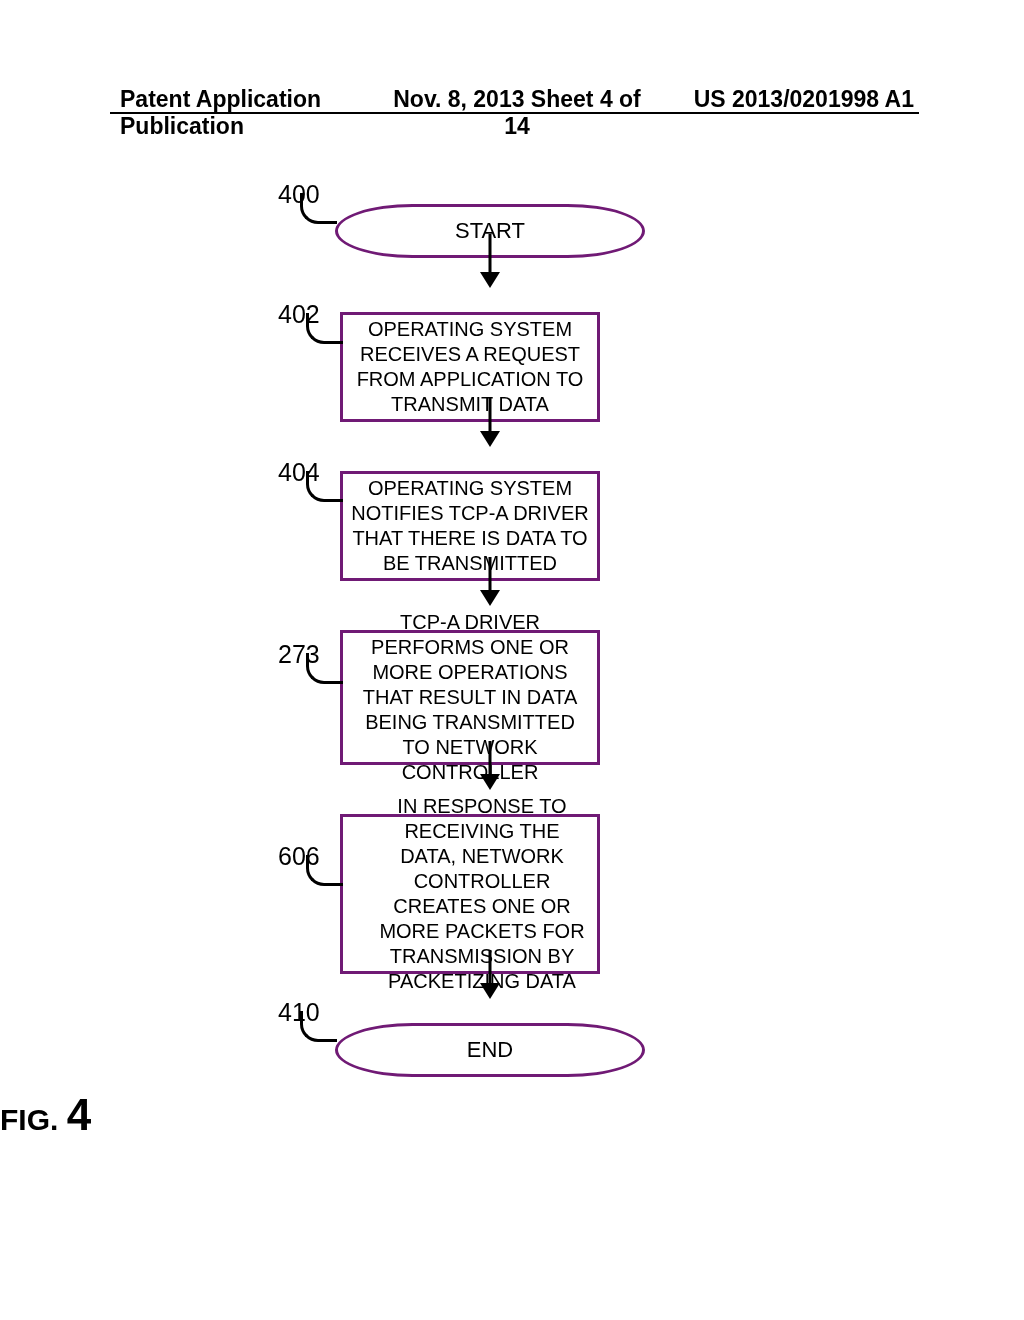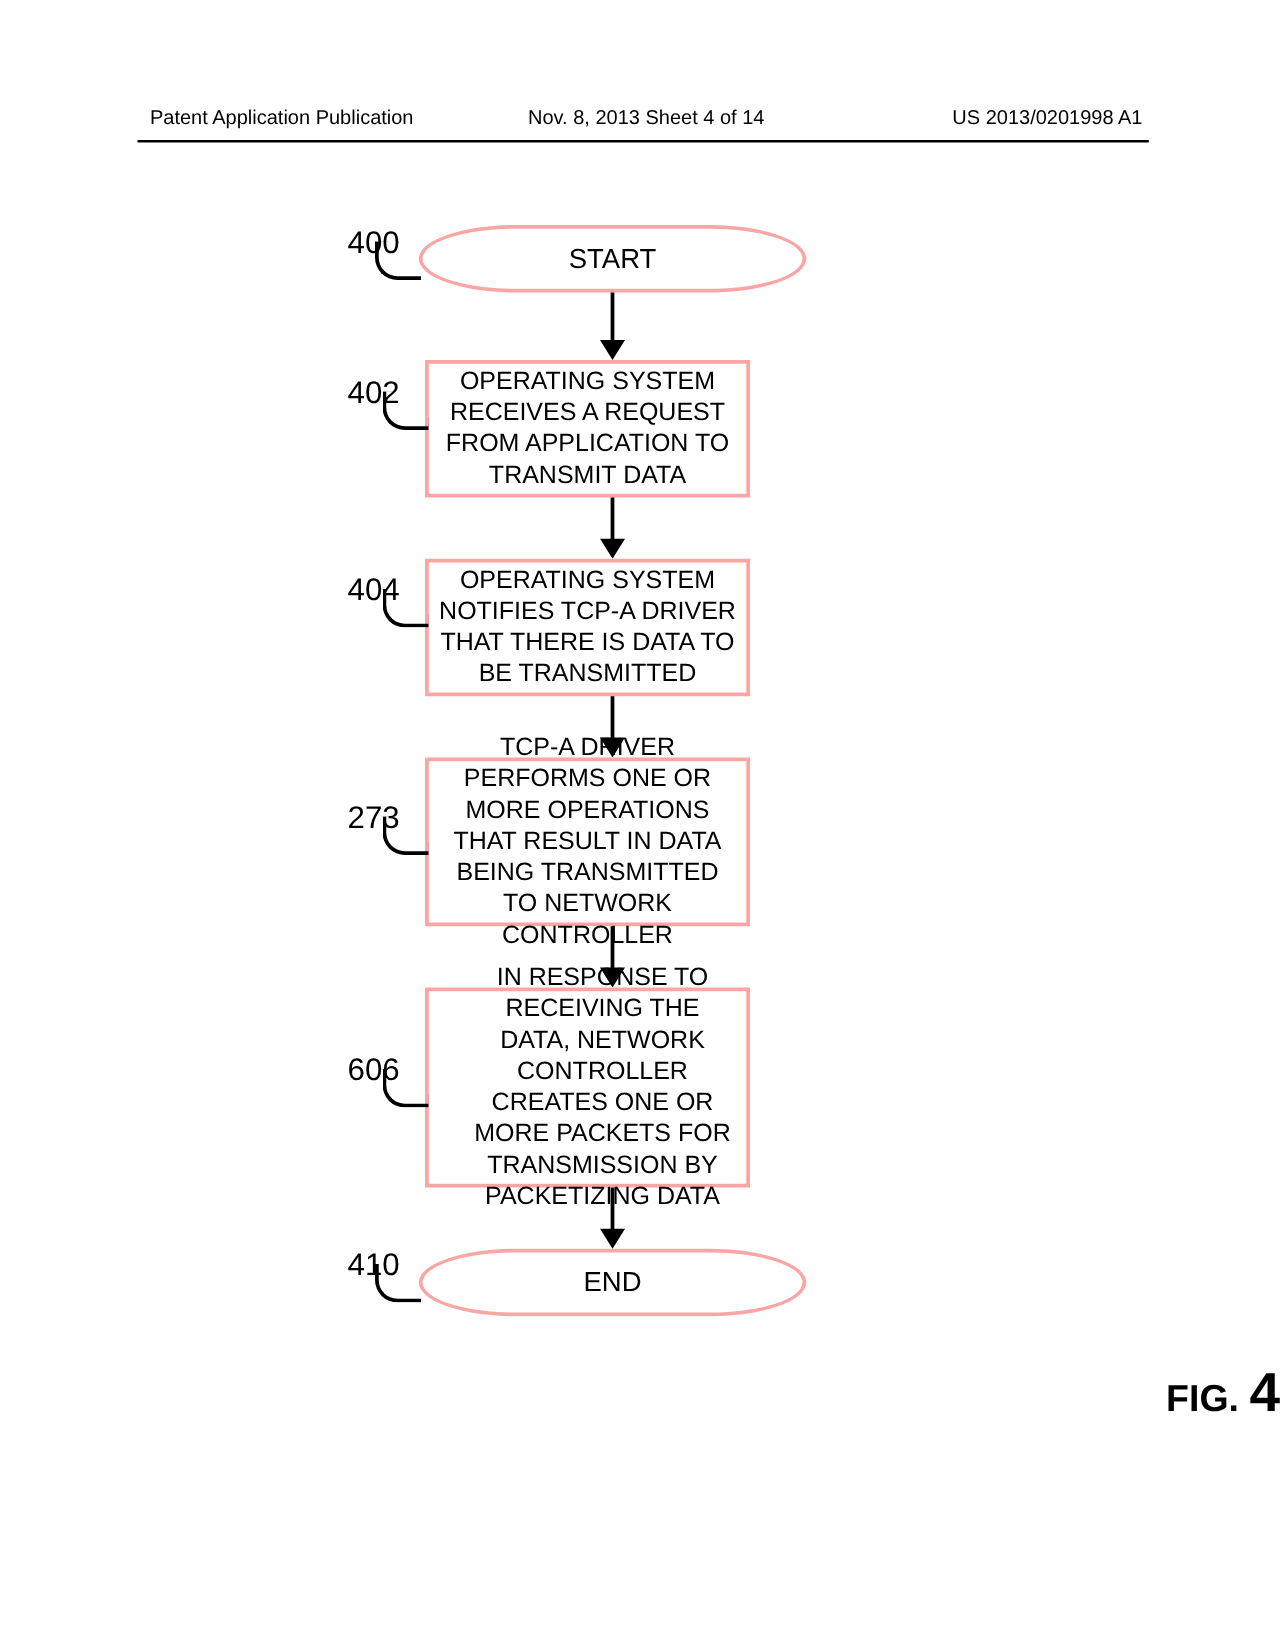--- a/index.html
+++ b/index.html
@@ -14,24 +14,24 @@
   .page {
     position: relative;
     width: 100%;
     height: 100%;
   }
   .header {
     position: absolute;
     top: 86px;
     left: 120px;
     right: 110px;
-    font-size: 16px;
-    font-weight: normal;
+    font-size: 23px;
+    font-weight: bold;
     display: flex;
-    justify-content: flex-end;
+    justify-content: center;
   }
   .header-left { flex: 1; text-align: left; }
   .header-center { flex: 1; text-align: center; }
   .header-right { flex: 1; text-align: right; }
   .rule {
     position: absolute;
     top: 112px;
     left: 110px;
     right: 105px;
     height: 2px;
@@ -40,31 +40,32 @@
 
   .diagram {
     position: absolute;
     top: 180px;
     left: 0;
     width: 100%;
   }
 
   .node {
     position: absolute;
-    border: 3px solid #fca5a5;
+    border: 3px solid #701a75;
     background: #fff;
     text-align: center;
     font-weight: 500;
     font-size: 20px;
     line-height: 1.25;
     display: flex;
     align-items: center;
     justify-content: center;
     padding: 6px 8px;
     box-sizing: border-box;
+    margin-top: 24px;
   }
   .terminator {
     border-radius: 50% / 100%;
     height: 54px;
     width: 310px;
     font-size: 22px;
   }
   .process {
     width: 260px;
   }
@@ -98,21 +99,21 @@
     width: 0; height: 0;
     border-left: 10px solid transparent;
     border-right: 10px solid transparent;
     border-top: 16px solid #000;
   }
 
   .figcap {
     position: absolute;
     top: 1090px;
     width: 100%;
-    text-align: right;
+    text-align: left;
     font-weight: bold;
     font-size: 30px;
   }
   .figcap .num { font-size: 44px; }
 </style>
 </head>
 <body>
 
 <div class="page">
 

